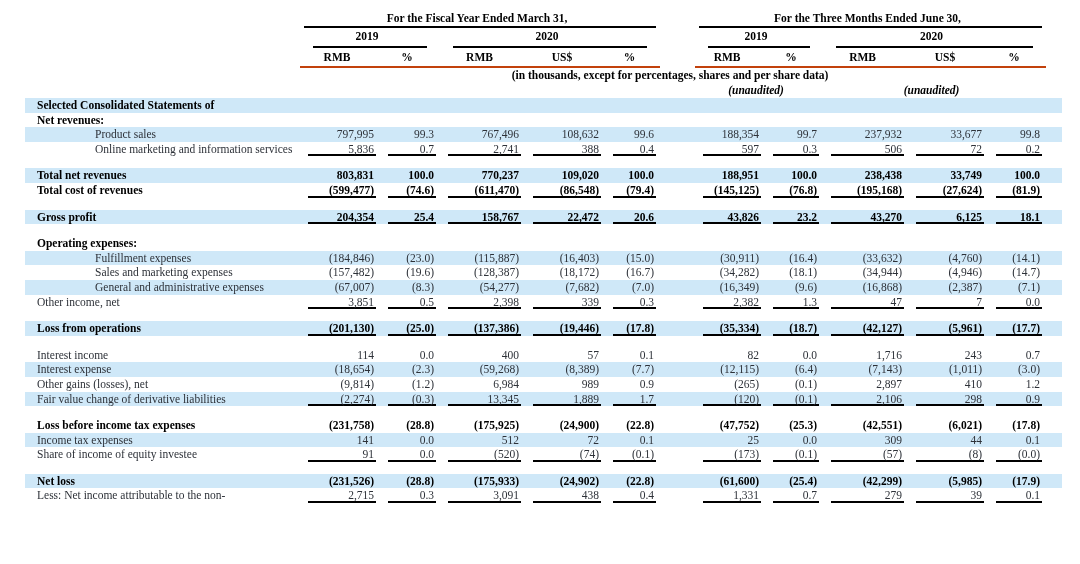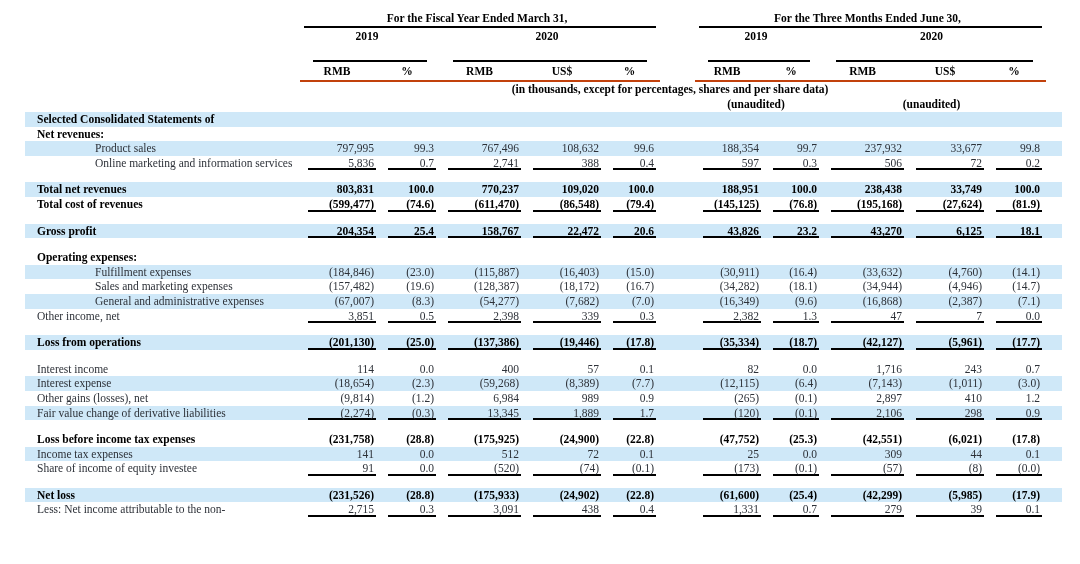--- a/index.html
+++ b/index.html
@@ -30,30 +30,30 @@
   th.rule-g {
     height: 22px;
     background: linear-gradient(#000, #000) no-repeat bottom center;
     background-size: calc(100% - 8px) 2px;
     padding-bottom: 2px;
   }
   th.rule-y {
     height: 16px;
     background: linear-gradient(#000, #000) no-repeat bottom center;
     background-size: calc(100% - 26px) 2px;
-    padding-bottom: 18px;
+    padding-bottom: 4px;
   }
   th.cur {
     height: 17px;
     border-bottom: 2px solid #c2410c;
     padding-bottom: 1px;
   }
   th.hgap { border-bottom: none; background: none; }
   th.note-cell { height: 15px; font-weight: bold; }
-  th.unaud { height: 15px; font-weight: bold; }
+  th.unaud { height: 15px; font-weight: bold; font-style: italic; }
   
   td.lbl { text-align: left; padding-left: 12px; }
   td.lbl.ind1 { padding-left: 70px; }
   td.num { text-align: right; }
   tr.hl td { background-color: var(--hl, #cfe8f8); }
   tr.bold td { font-weight: bold; color: #000; }
   tr.ul td.num {
     background-image: linear-gradient(#000, #000);
     background-repeat: no-repeat;
     background-position: right 4px bottom 0px;

